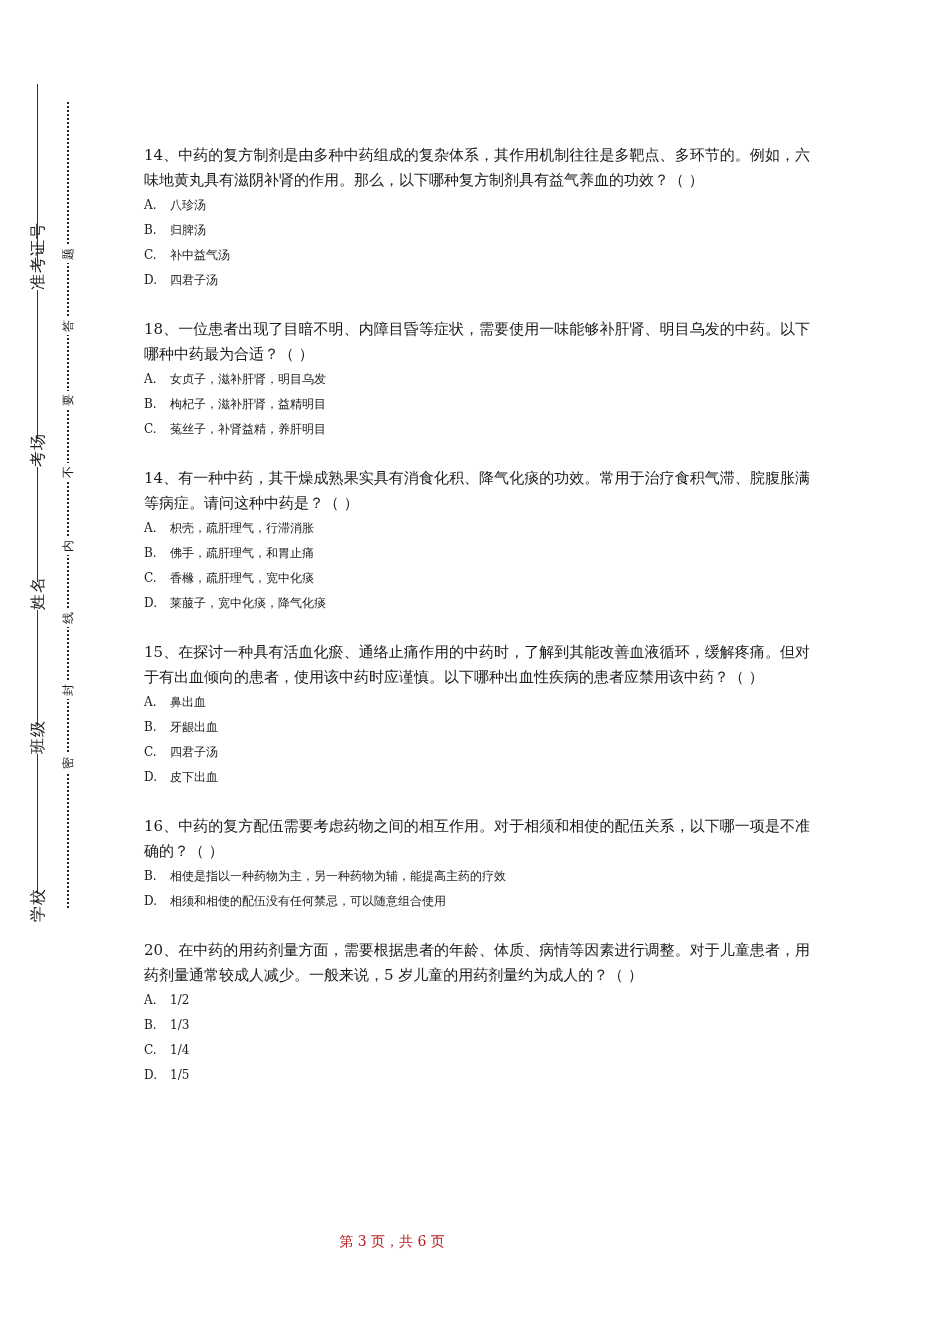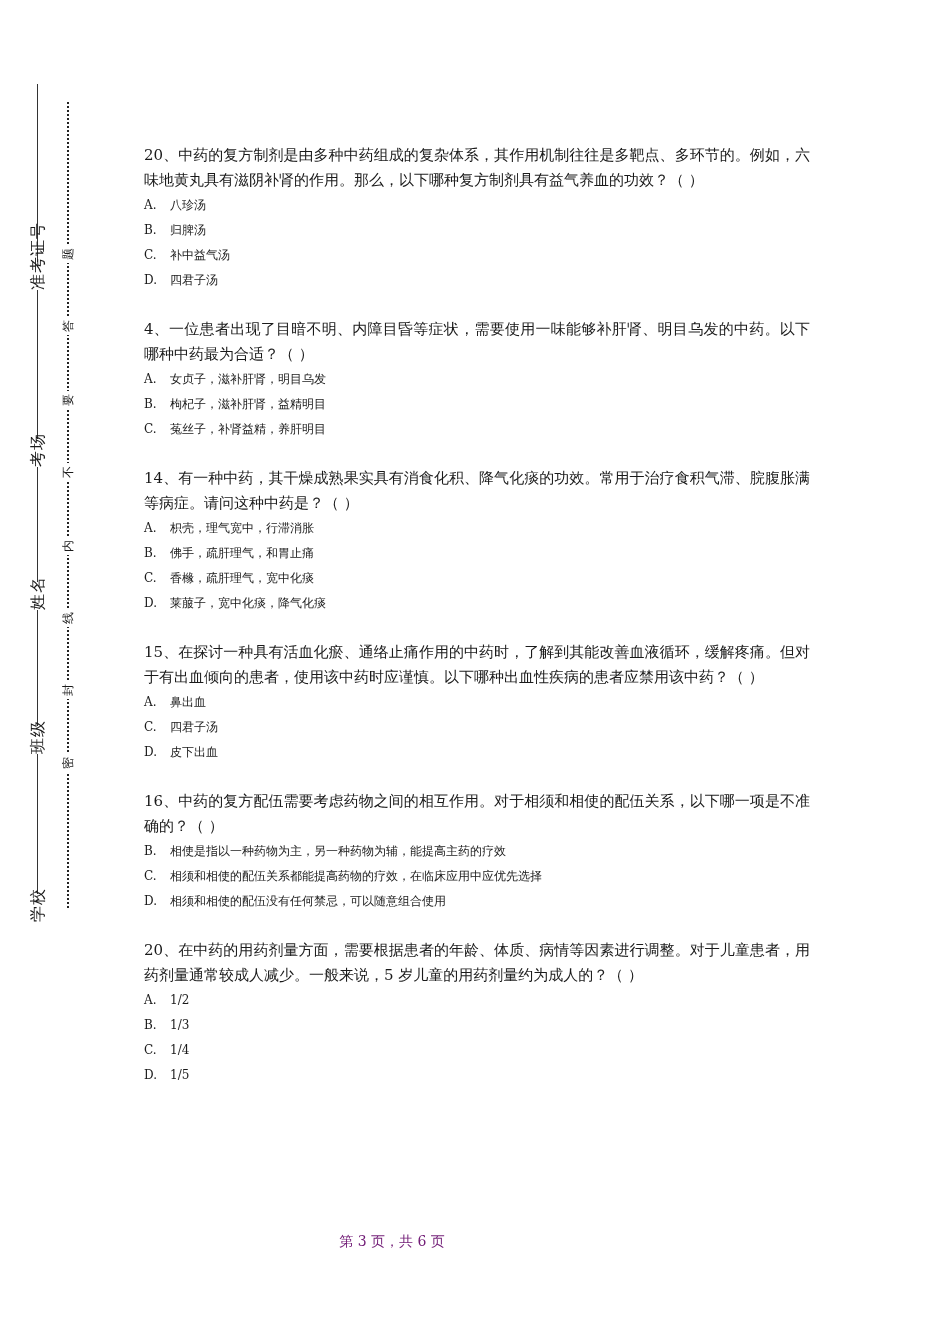--- a/index.html
+++ b/index.html
@@ -87,21 +87,21 @@
 
     
     .footer {
       position: absolute;
       left: 0;
       width: 784px;
       top: 1232px;
       text-align: center;
       font-size: 14px;
       line-height: 18px;
-      color: #701a75;
+      color: #b91c1c;
     }
   </style>
 </head>
 <body>
 
 <div class="binding-solid"></div>
 <div class="binding-dotted"></div>
 
 <div class="field-label" style="top:268px;">准考证号</div>
 <div class="field-label" style="top:445px;">考场</div>
@@ -114,53 +114,53 @@
 <div class="seal-char" style="top:392px;">要</div>
 <div class="seal-char" style="top:464px;">不</div>
 <div class="seal-char" style="top:538px;">内</div>
 <div class="seal-char" style="top:610px;">线</div>
 <div class="seal-char" style="top:682px;">封</div>
 <div class="seal-char" style="top:755px;">密</div>
 
 <div class="content">
 
   <div class="question">
-    <p class="q-stem">20、中药的复方制剂是由多种中药组成的复杂体系，其作用机制往往是多靶点、多环节的。例如，六味地黄丸具有滋阴补肾的作用。那么，以下哪种复方制剂具有益气养血的功效？（  ）</p>
+    <p class="q-stem">14、中药的复方制剂是由多种中药组成的复杂体系，其作用机制往往是多靶点、多环节的。例如，六味地黄丸具有滋阴补肾的作用。那么，以下哪种复方制剂具有益气养血的功效？（  ）</p>
     <p class="q-option"><span class="opt-letter">A.</span><span>八珍汤</span></p>
     <p class="q-option"><span class="opt-letter">B.</span><span>归脾汤</span></p>
     <p class="q-option"><span class="opt-letter">C.</span><span>补中益气汤</span></p>
     <p class="q-option"><span class="opt-letter">D.</span><span>四君子汤</span></p>
   </div>
 
   <div class="question">
-    <p class="q-stem">4、一位患者出现了目暗不明、内障目昏等症状，需要使用一味能够补肝肾、明目乌发的中药。以下哪种中药最为合适？（  ）</p>
+    <p class="q-stem">18、一位患者出现了目暗不明、内障目昏等症状，需要使用一味能够补肝肾、明目乌发的中药。以下哪种中药最为合适？（  ）</p>
     <p class="q-option"><span class="opt-letter">A.</span><span>女贞子，滋补肝肾，明目乌发</span></p>
     <p class="q-option"><span class="opt-letter">B.</span><span>枸杞子，滋补肝肾，益精明目</span></p>
     <p class="q-option"><span class="opt-letter">C.</span><span>菟丝子，补肾益精，养肝明目</span></p>
   </div>
 
   <div class="question">
     <p class="q-stem">14、有一种中药，其干燥成熟果实具有消食化积、降气化痰的功效。常用于治疗食积气滞、脘腹胀满等病症。请问这种中药是？（  ）</p>
-    <p class="q-option"><span class="opt-letter">A.</span><span>枳壳，理气宽中，行滞消胀</span></p>
+    <p class="q-option"><span class="opt-letter">A.</span><span>枳壳，疏肝理气，行滞消胀</span></p>
     <p class="q-option"><span class="opt-letter">B.</span><span>佛手，疏肝理气，和胃止痛</span></p>
     <p class="q-option"><span class="opt-letter">C.</span><span>香橼，疏肝理气，宽中化痰</span></p>
     <p class="q-option"><span class="opt-letter">D.</span><span>莱菔子，宽中化痰，降气化痰</span></p>
   </div>
 
   <div class="question">
     <p class="q-stem">15、在探讨一种具有活血化瘀、通络止痛作用的中药时，了解到其能改善血液循环，缓解疼痛。但对于有出血倾向的患者，使用该中药时应谨慎。以下哪种出血性疾病的患者应禁用该中药？（  ）</p>
     <p class="q-option"><span class="opt-letter">A.</span><span>鼻出血</span></p>
+    <p class="q-option"><span class="opt-letter">B.</span><span>牙龈出血</span></p>
     <p class="q-option"><span class="opt-letter">C.</span><span>四君子汤</span></p>
     <p class="q-option"><span class="opt-letter">D.</span><span>皮下出血</span></p>
   </div>
 
   <div class="question">
     <p class="q-stem">16、中药的复方配伍需要考虑药物之间的相互作用。对于相须和相使的配伍关系，以下哪一项是不准确的？（  ）</p>
     <p class="q-option"><span class="opt-letter">B.</span><span>相使是指以一种药物为主，另一种药物为辅，能提高主药的疗效</span></p>
-    <p class="q-option"><span class="opt-letter">C.</span><span>相须和相使的配伍关系都能提高药物的疗效，在临床应用中应优先选择</span></p>
     <p class="q-option"><span class="opt-letter">D.</span><span>相须和相使的配伍没有任何禁忌，可以随意组合使用</span></p>
   </div>
 
   <div class="question">
     <p class="q-stem">20、在中药的用药剂量方面，需要根据患者的年龄、体质、病情等因素进行调整。对于儿童患者，用药剂量通常较成人减少。一般来说，5 岁儿童的用药剂量约为成人的？（  ）</p>
     <p class="q-option"><span class="opt-letter">A.</span><span>1/2</span></p>
     <p class="q-option"><span class="opt-letter">B.</span><span>1/3</span></p>
     <p class="q-option"><span class="opt-letter">C.</span><span>1/4</span></p>
     <p class="q-option"><span class="opt-letter">D.</span><span>1/5</span></p>
   </div>

